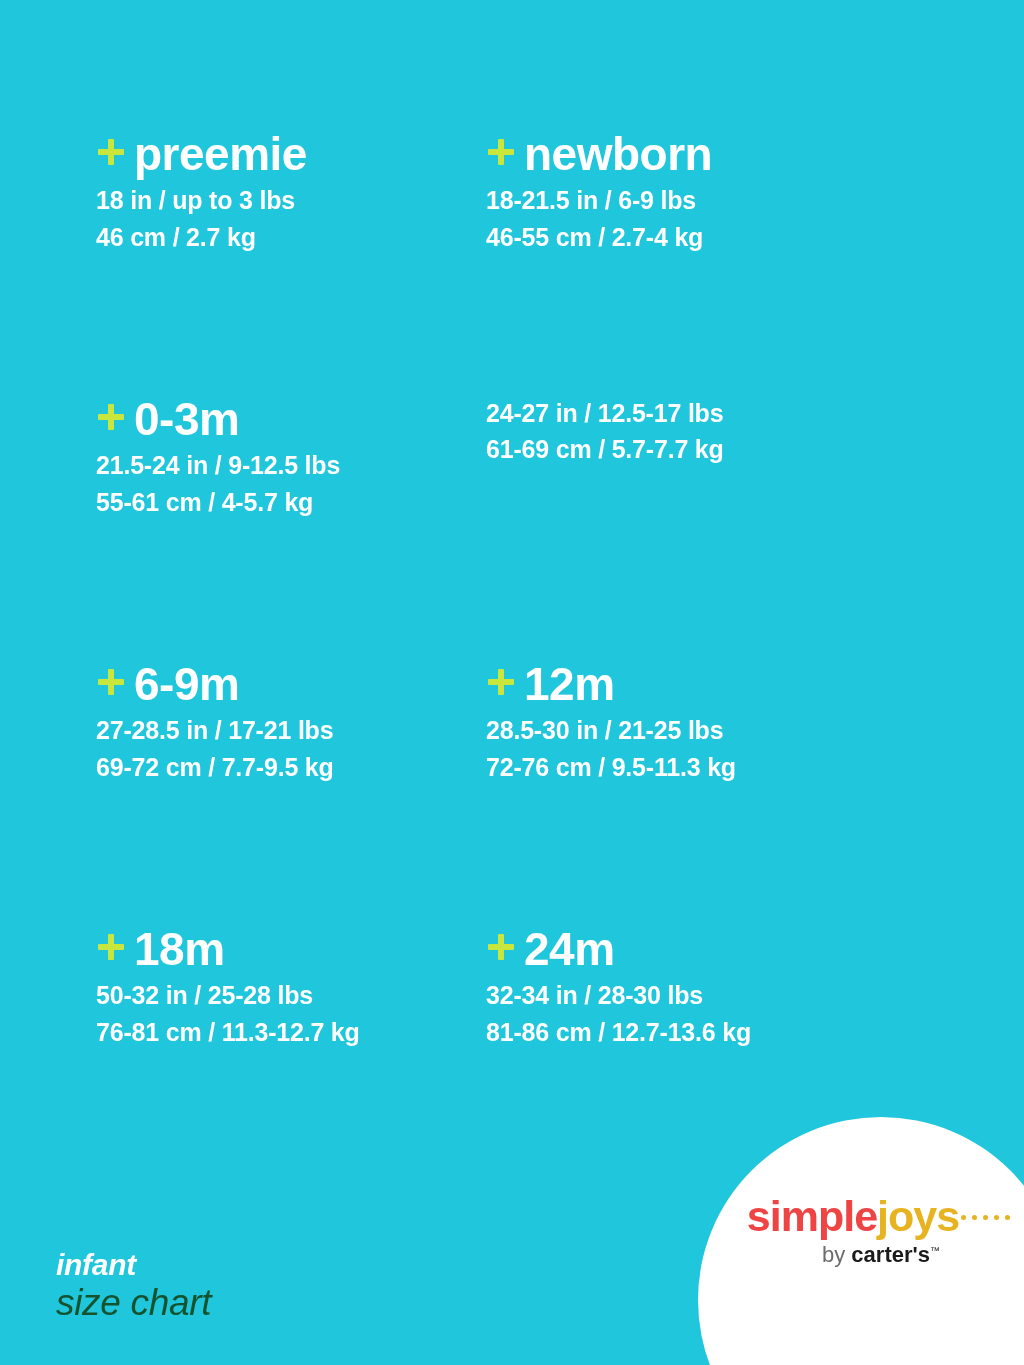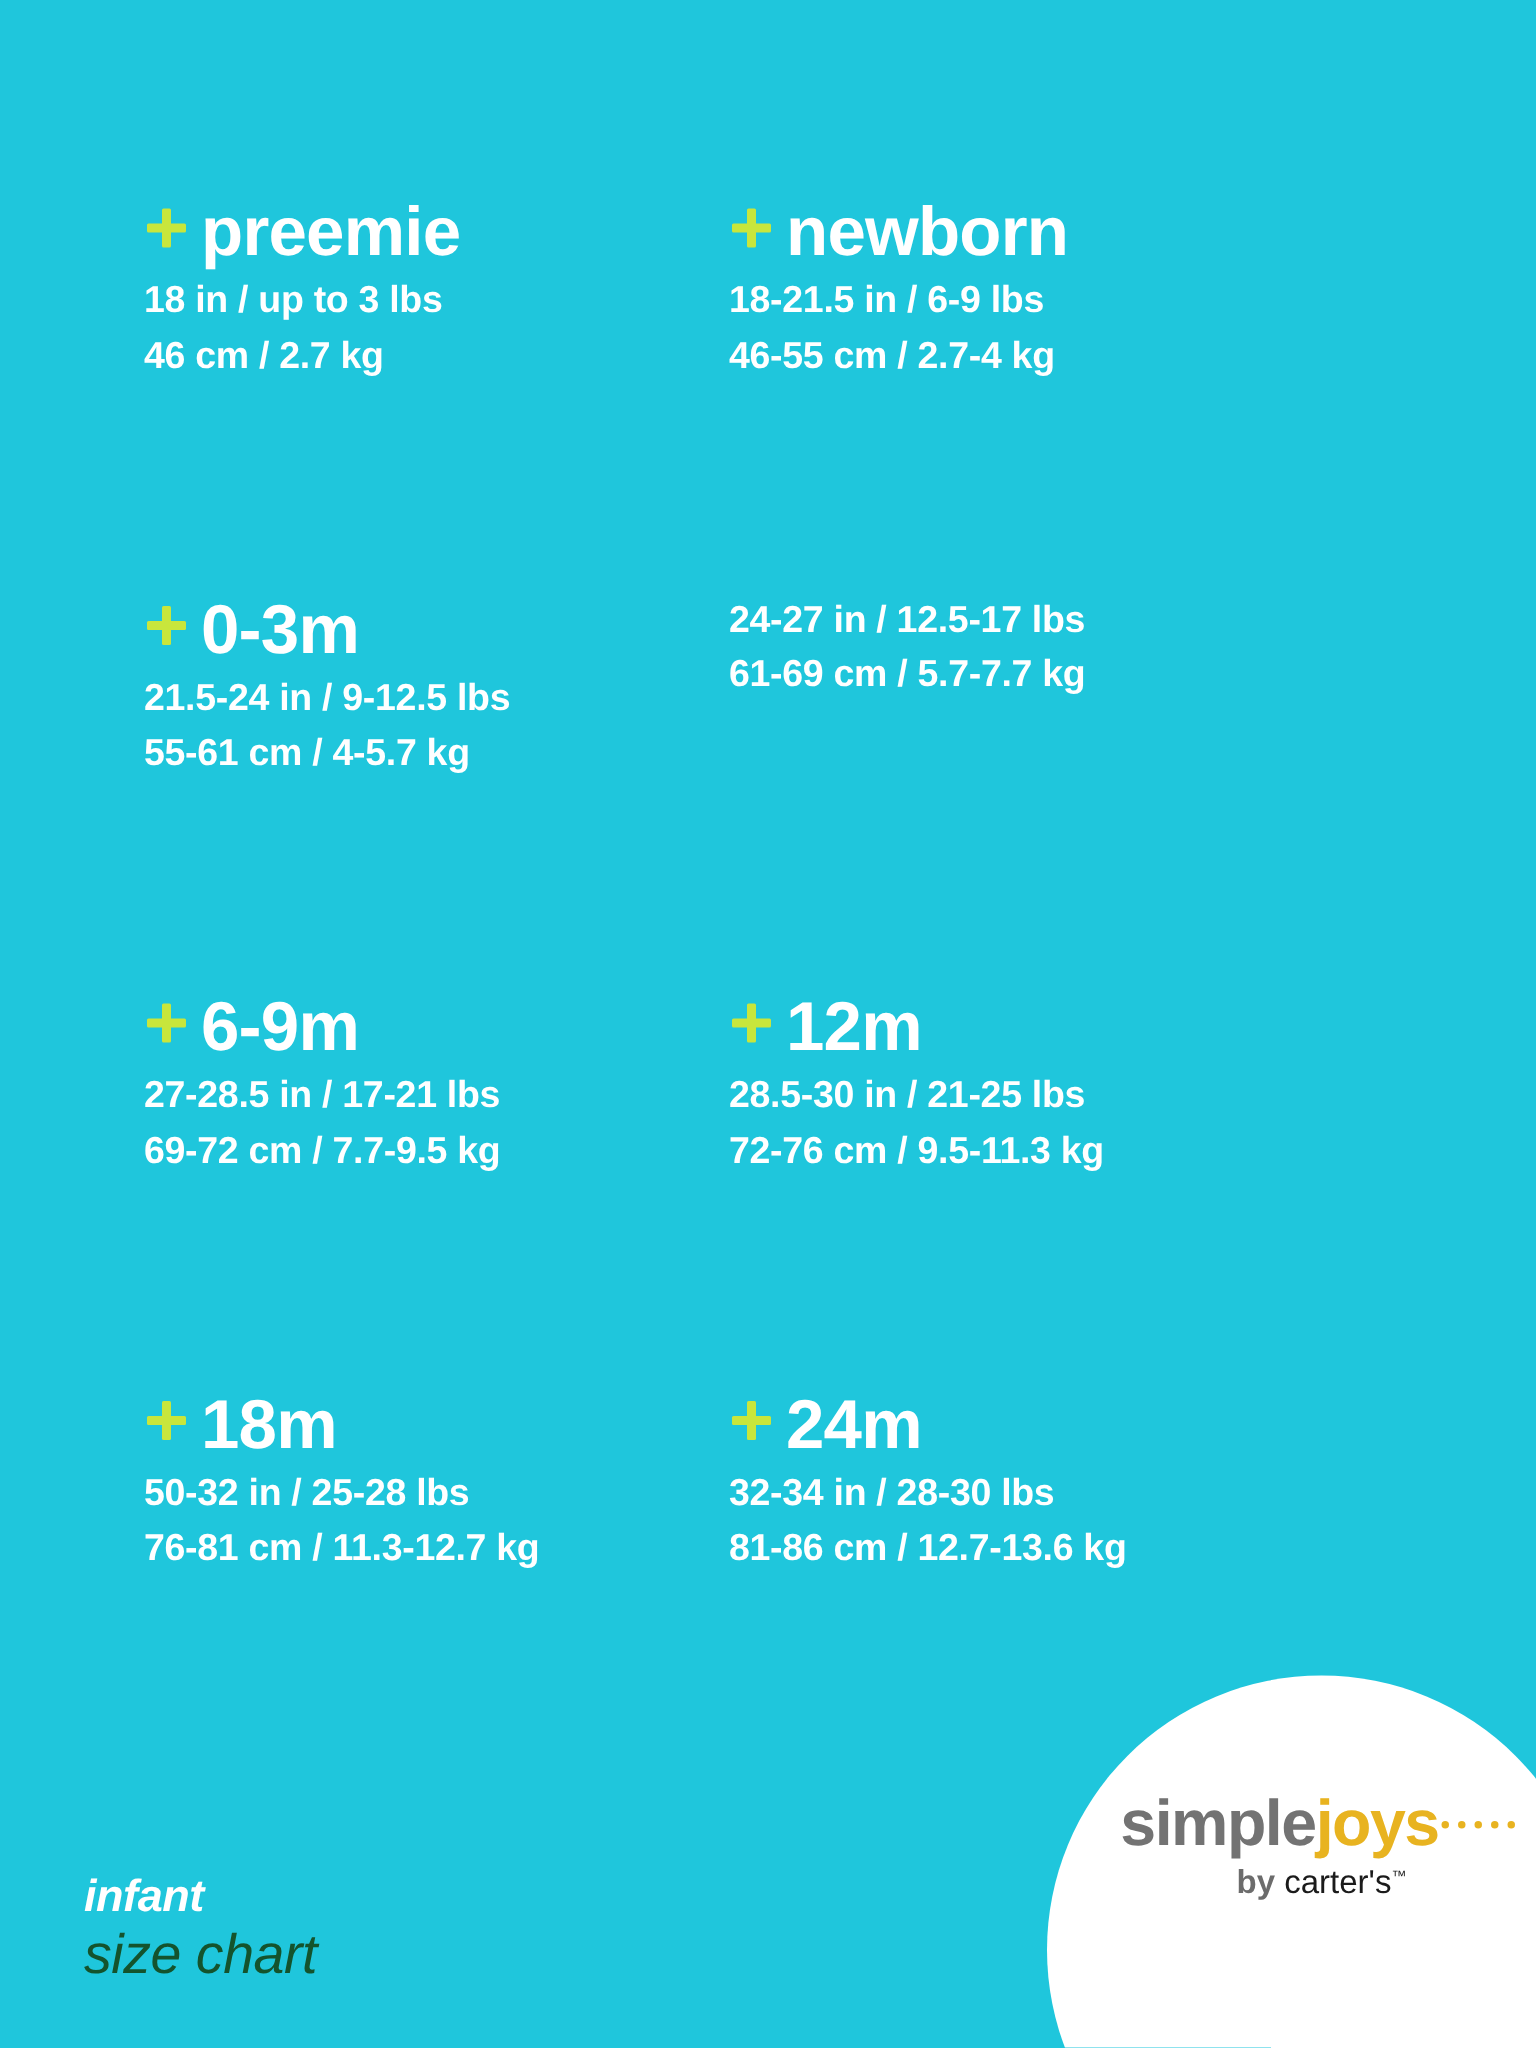--- a/index.html
+++ b/index.html
@@ -126,38 +126,38 @@
     text-align: center;
   }
   .brand-line1 {
     font-size: 43px;
     font-weight: bold;
     letter-spacing: -1px;
     line-height: 1;
     white-space: nowrap;
   }
   .brand-simple {
-    color: #737373;
+    color: #ef4444;
   }
   .brand-joys {
     color: #e8b320;
   }
   .brand-line2 {
     margin-top: 6px;
     font-size: 22px;
     line-height: 1;
     white-space: nowrap;
   }
   .brand-by {
     color: #6c6c6c;
-    font-weight: bold;
+    font-weight: normal;
   }
   .brand-carters {
     color: #1b1b1b;
-    font-weight: normal;
+    font-weight: bold;
   }
   .brand-tm {
     color: #1b1b1b;
     font-size: 10px;
     vertical-align: super;
   }
   .dots {
     display: inline-block;
     width: 54px;
     height: 6px;

